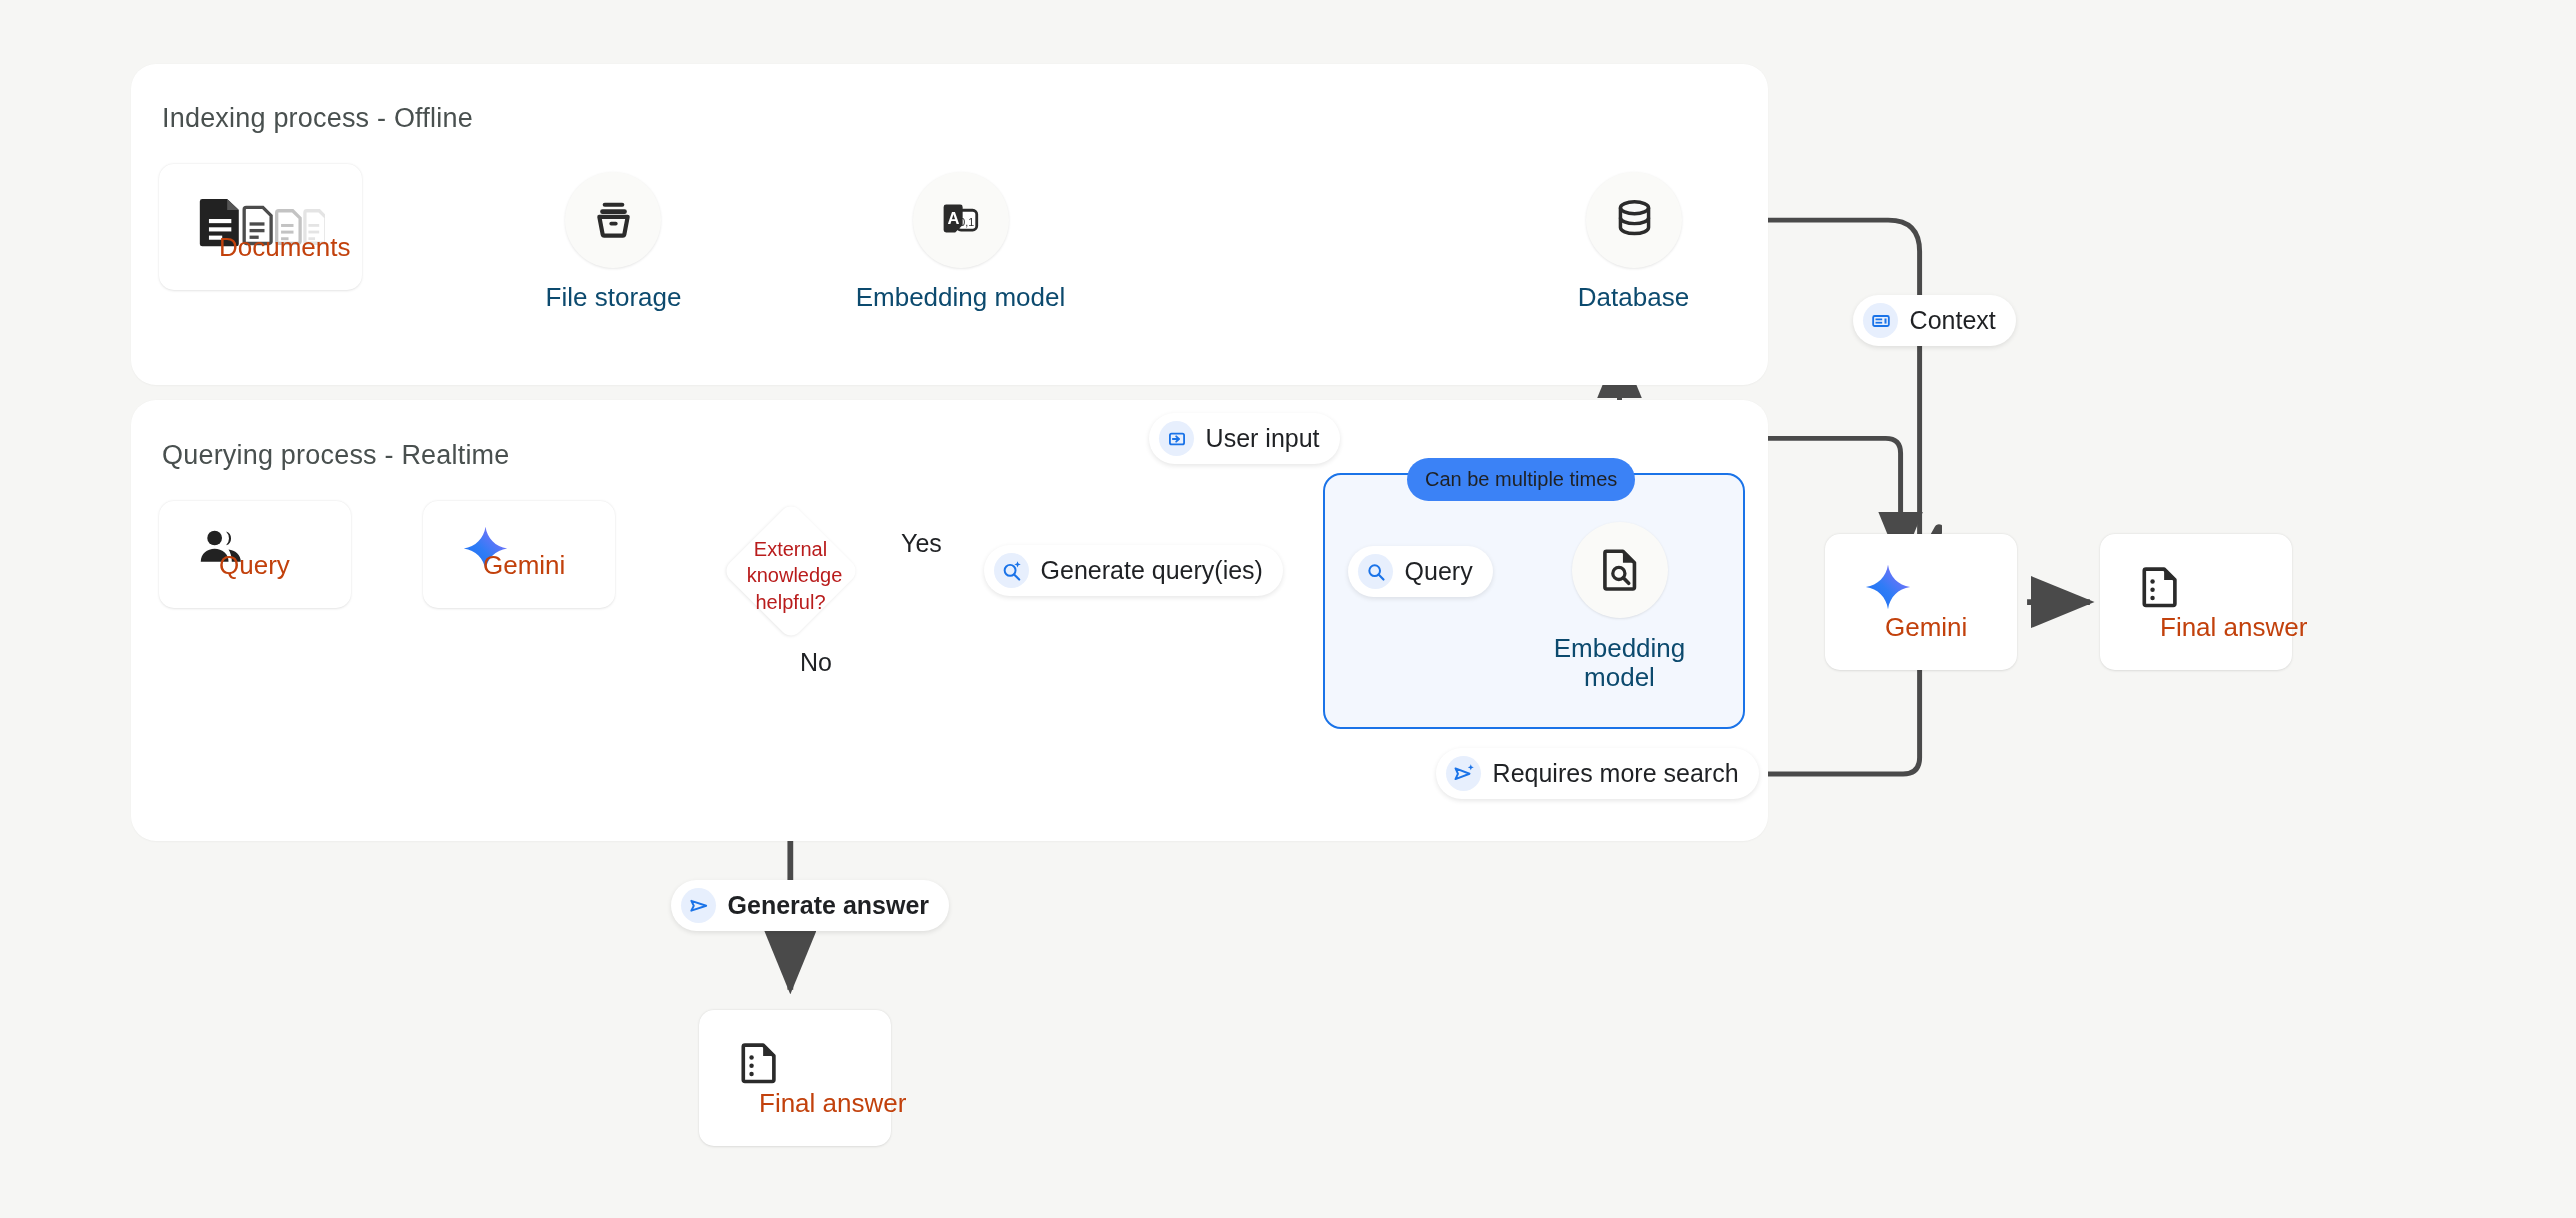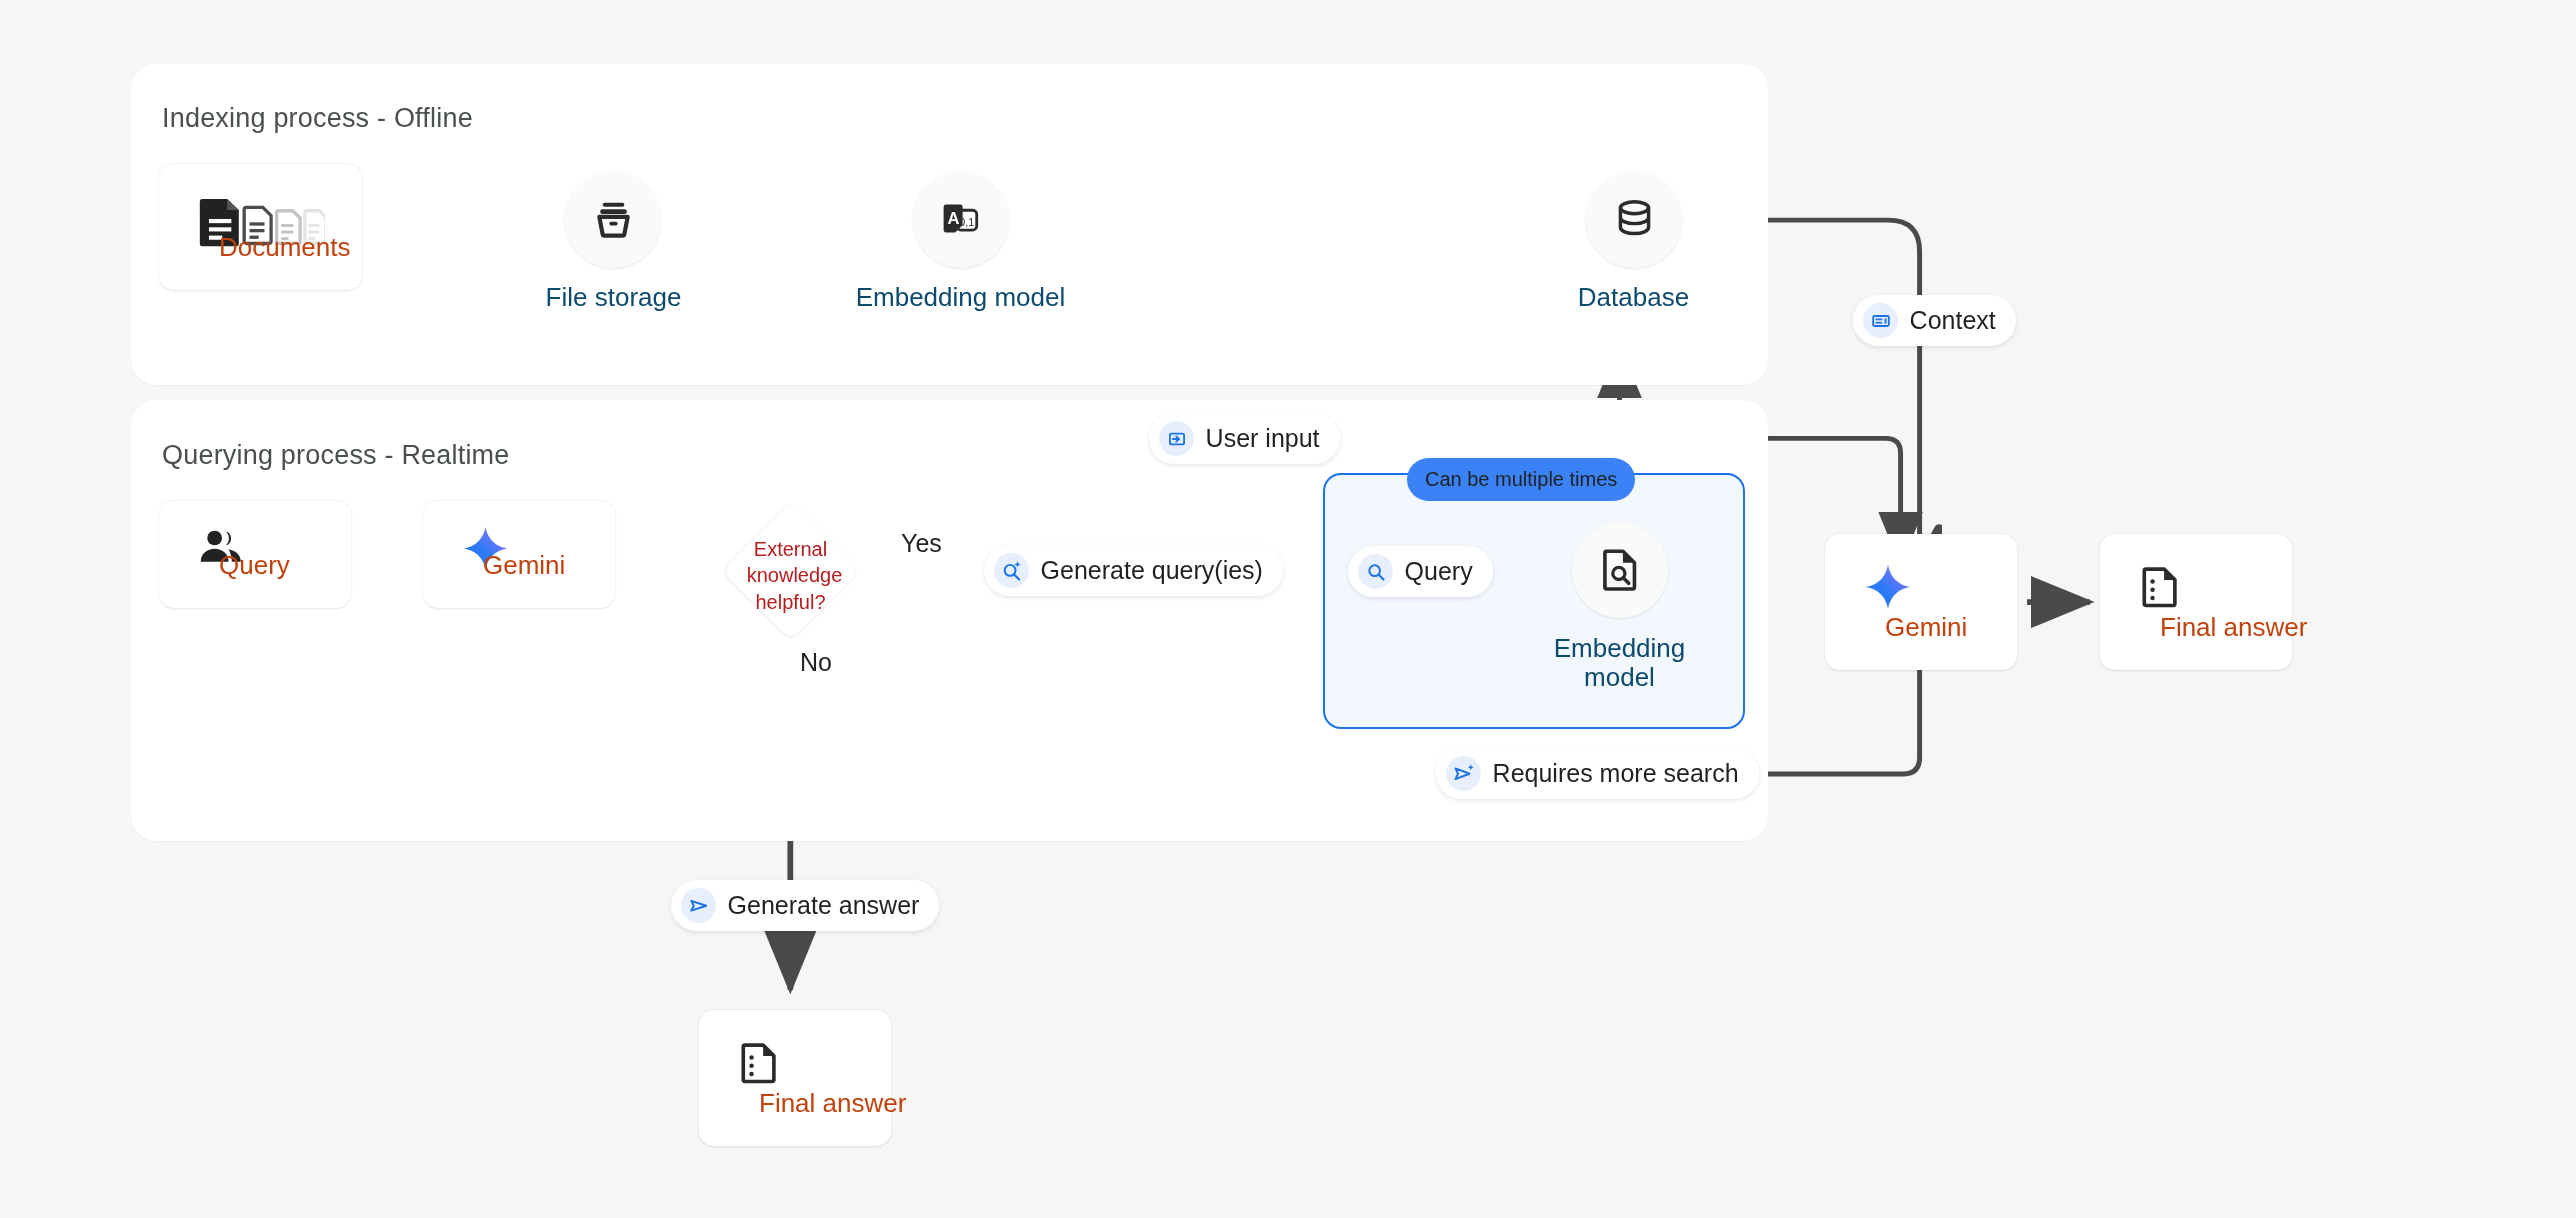--- a/index.html
+++ b/index.html
@@ -344,21 +344,21 @@
         <path d="M7,5 h22 l13,13 v29 a2,2 0 0 1 -2,2 h-33 a2,2 0 0 1 -2,-2 v-40 a2,2 0 0 1 2,-2 z" fill="none" stroke="#2b2b2b" stroke-width="4.4" stroke-linejoin="round"></path>
         <path d="M29,5 l13,13 h-13 z" fill="#2b2b2b"></path>
         <circle cx="15" cy="20" r="2.7" fill="#2b2b2b"></circle>
         <circle cx="15" cy="30" r="2.7" fill="#2b2b2b"></circle>
         <circle cx="15" cy="40" r="2.7" fill="#2b2b2b"></circle>
       </svg>
     </div>
     <div class="c-label">Final answer</div>
   </div>
 
-  <div class="pill" style="left:671px;top:880px;">
+  <div class="pill" style="left:671px;top:880px;font-weight:bold;">
     <span class="p-ic">
       <svg width="21.5" height="21.5" viewBox="0 0 26 26">
         <path d="M4,7 L22,13 L4,19 L7,13 Z" fill="none" stroke="#1a73e8" stroke-width="2.3" stroke-linejoin="round"></path>
       </svg>
     </span>
     <span class="p-tx">Generate answer</span>
   </div>
 
   <div class="card" style="left:699px;top:1010px;width:192px;height:136px;">
     <div class="c-icon" style="top:31px;left:40px;">

